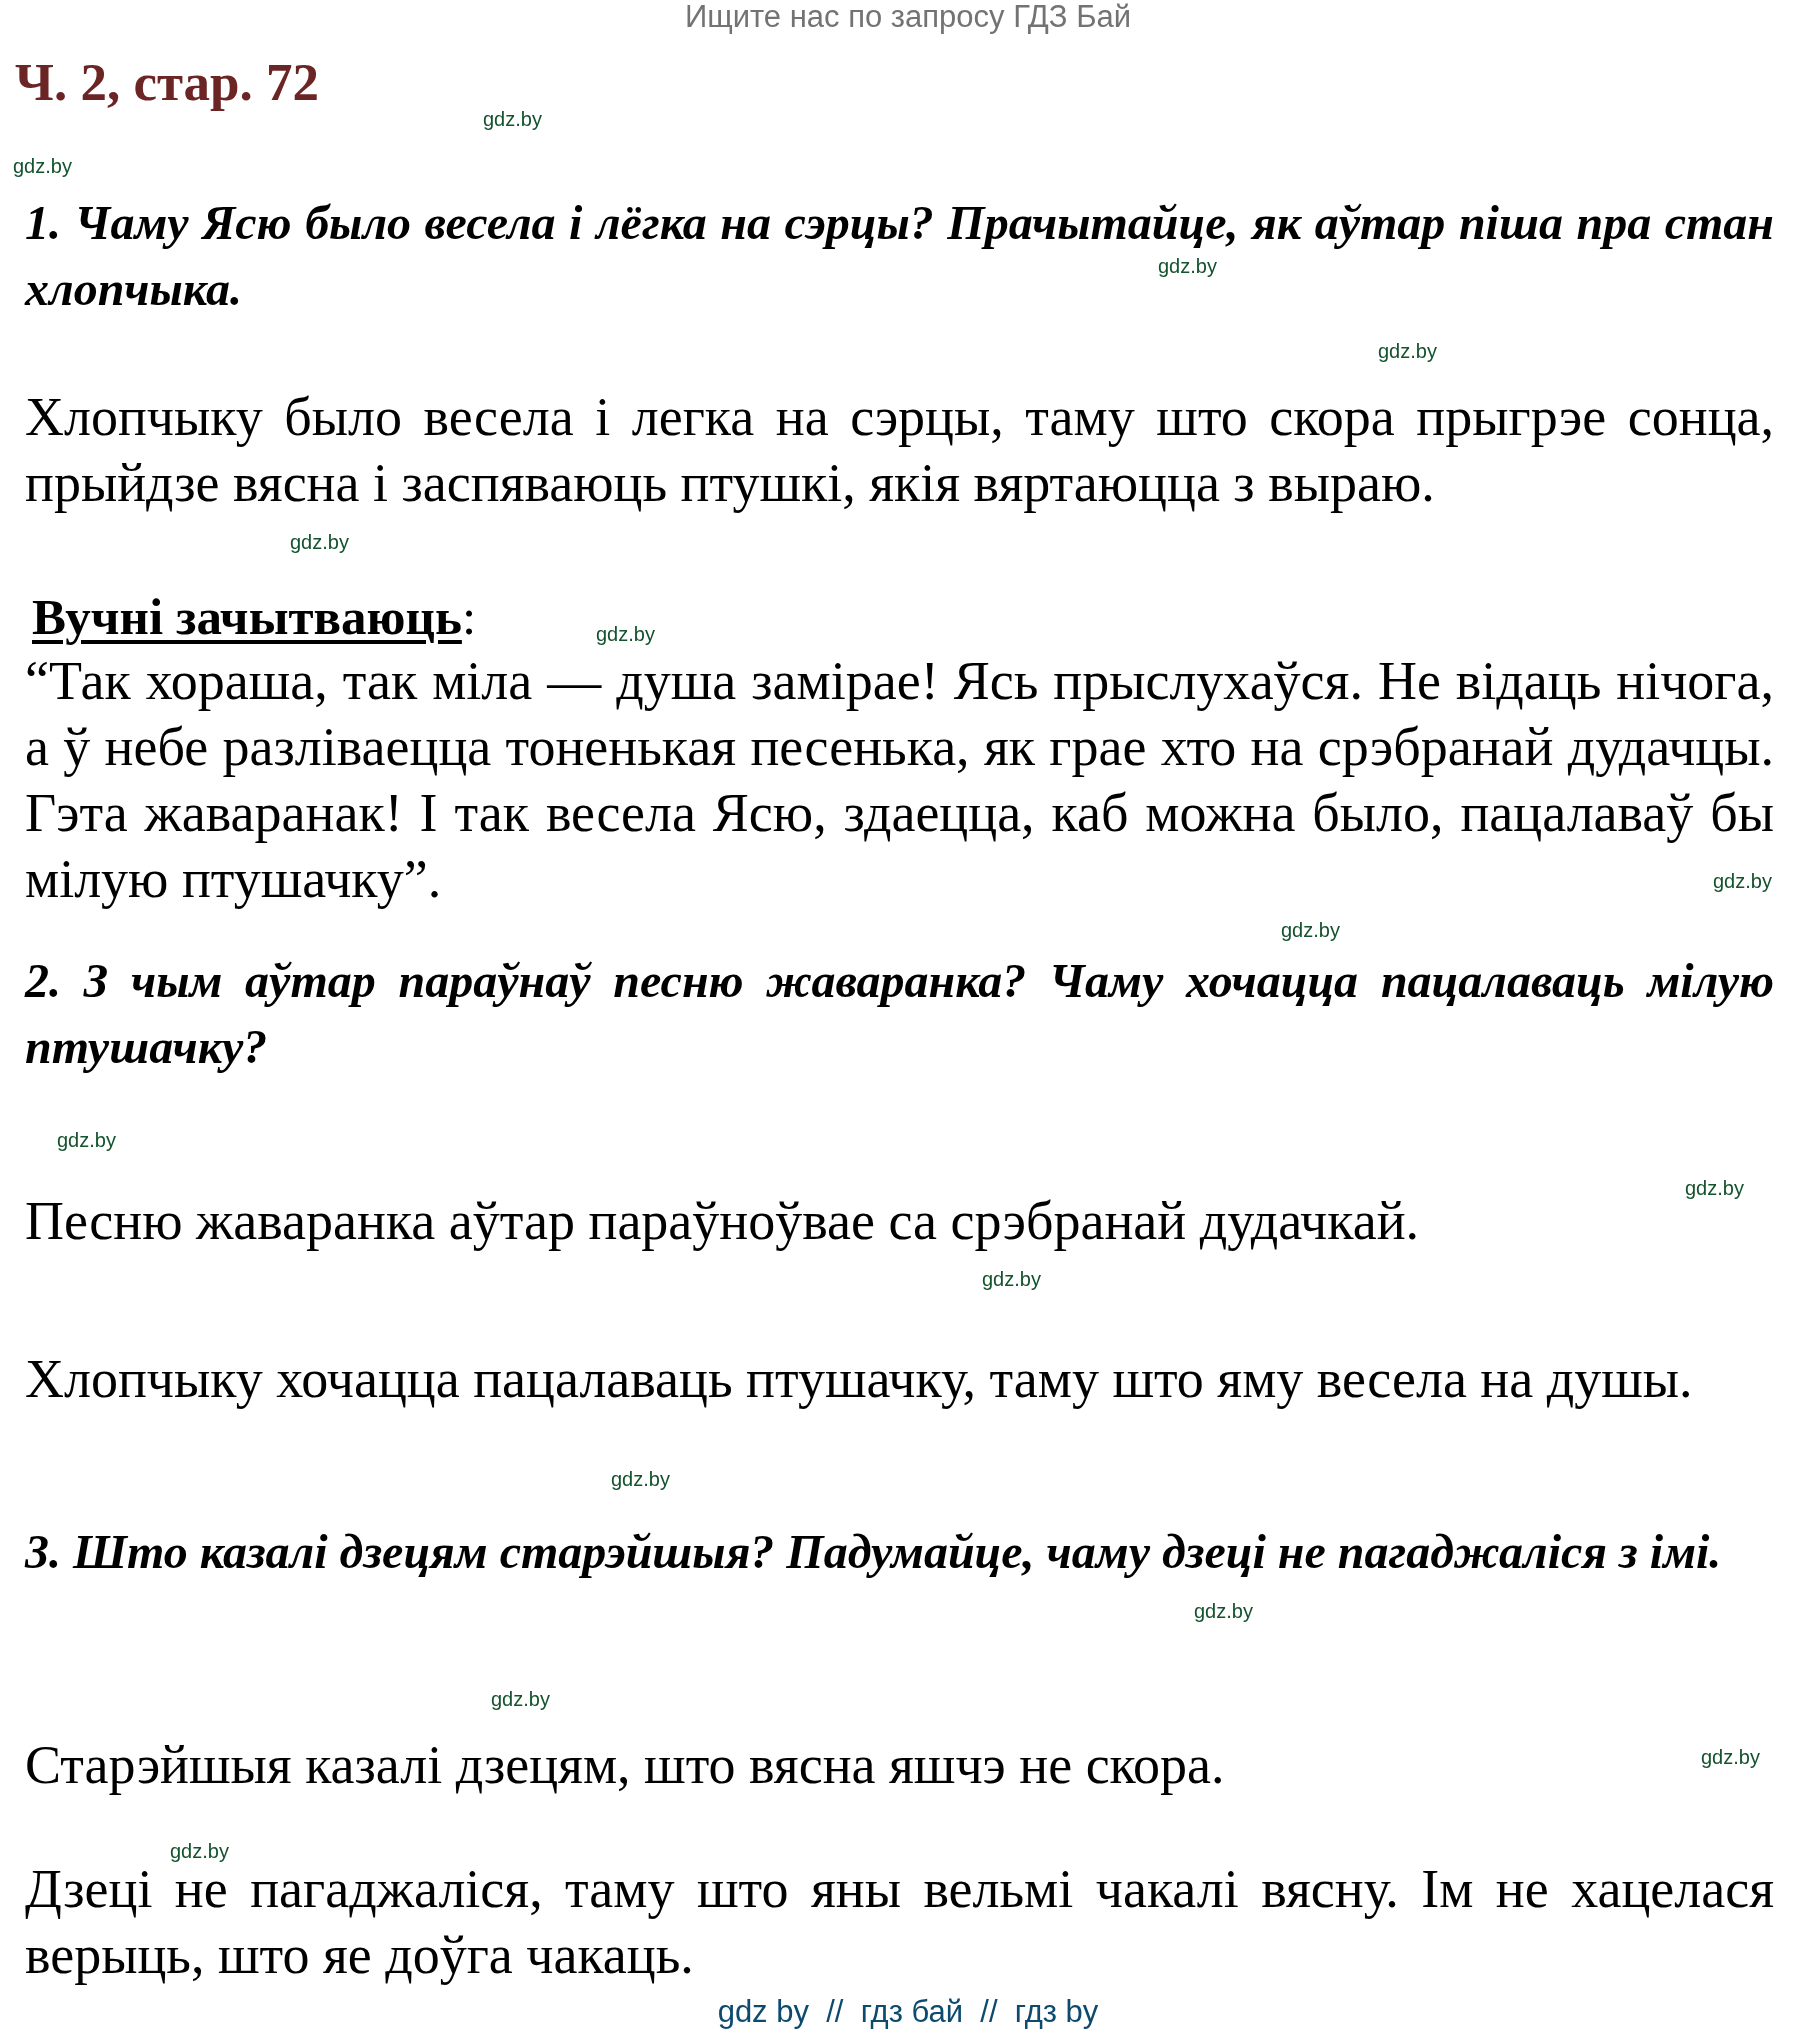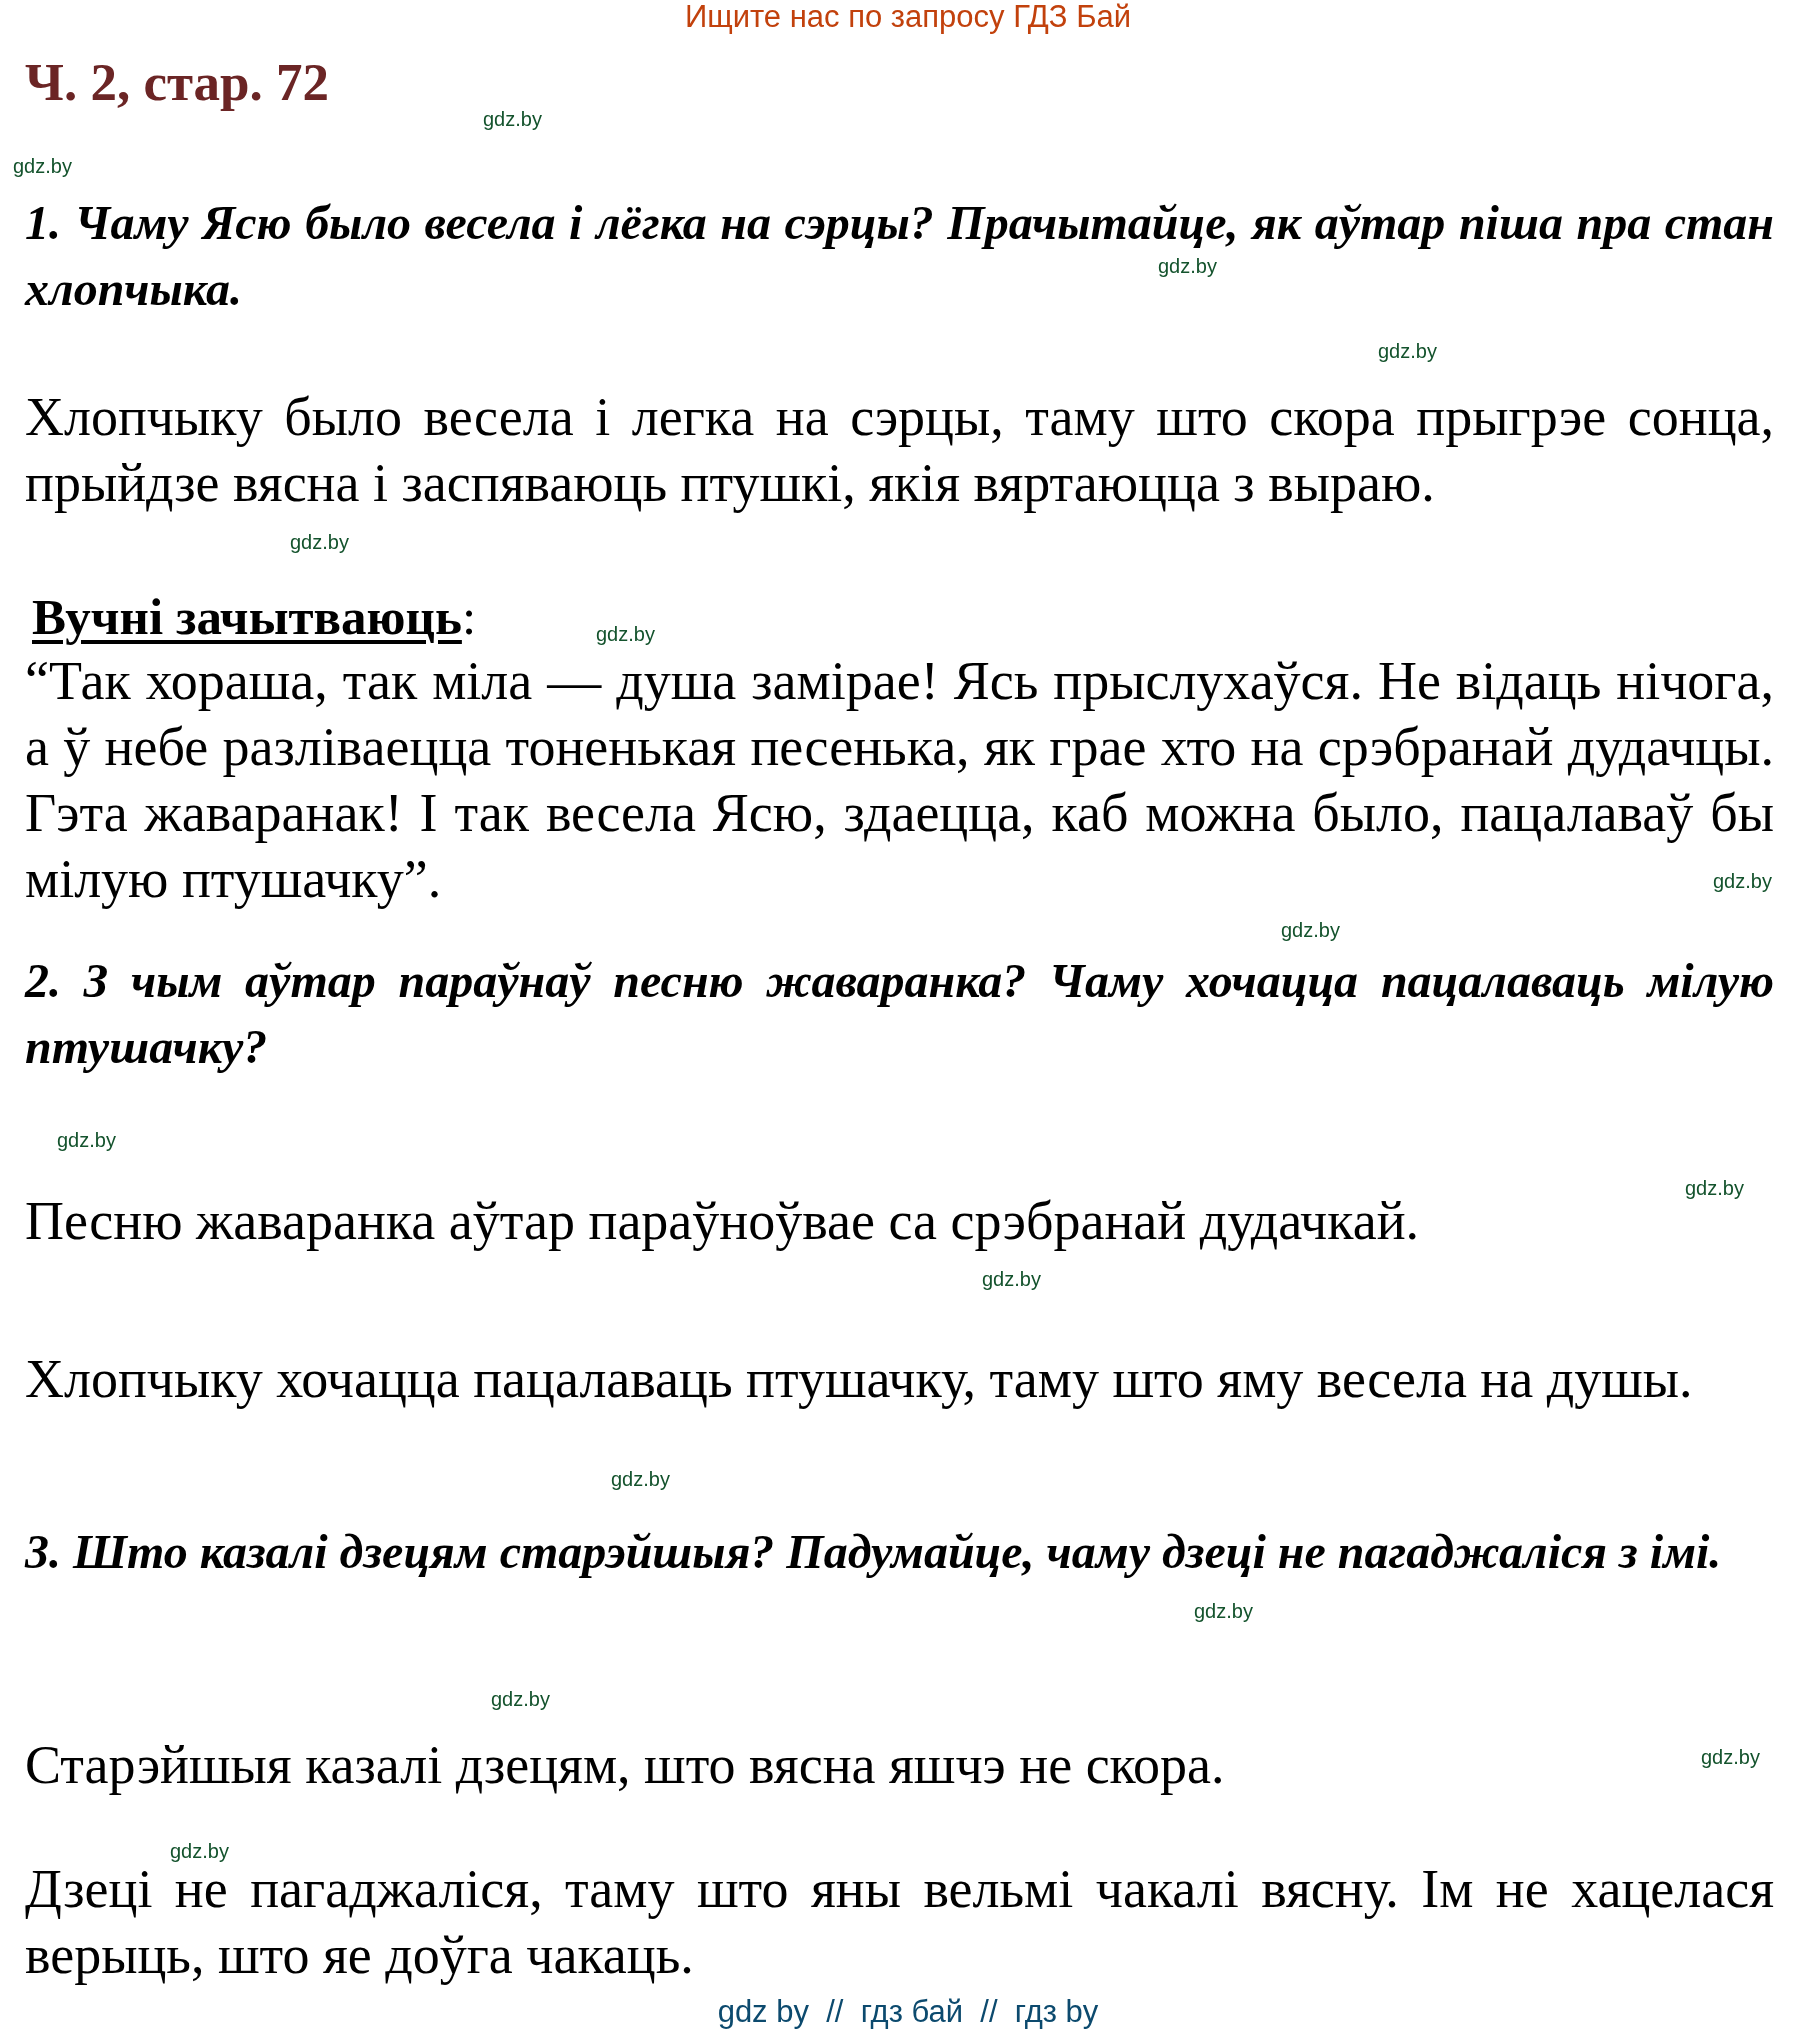--- a/index.html
+++ b/index.html
@@ -4,24 +4,24 @@
   <style>
     html, body { margin: 0; padding: 0; background: #ffffff; }
     body {
       width: 1816px; height: 2034px; position: relative; overflow: hidden;
       font-family: "Liberation Serif", "DejaVu Serif", serif; color: #000;
     }
     .abs { position: absolute; }
     .banner {
       left: 0; width: 1816px; top: 0; text-align: center;
       font-family: "Liberation Sans", "DejaVu Sans", sans-serif;
-      font-size: 31px; line-height: 34px; color: #c2410c;
+      font-size: 31px; line-height: 34px; color: #737373;
     }
     .title {
-      left: 25px; top: 51px;
+      left: 15px; top: 51px;
       font-family: "Liberation Serif", serif; font-weight: bold;
       font-size: 53px; line-height: 63px; color: #6b2525; text-align: right;
     }
     .wm {
       font-family: "Liberation Sans", "DejaVu Sans", sans-serif;
       font-size: 20px; line-height: 32px; color: #14532d;
       white-space: nowrap;
       text-align: right;
     }
     .block { left: 25px; width: 1749px; }

